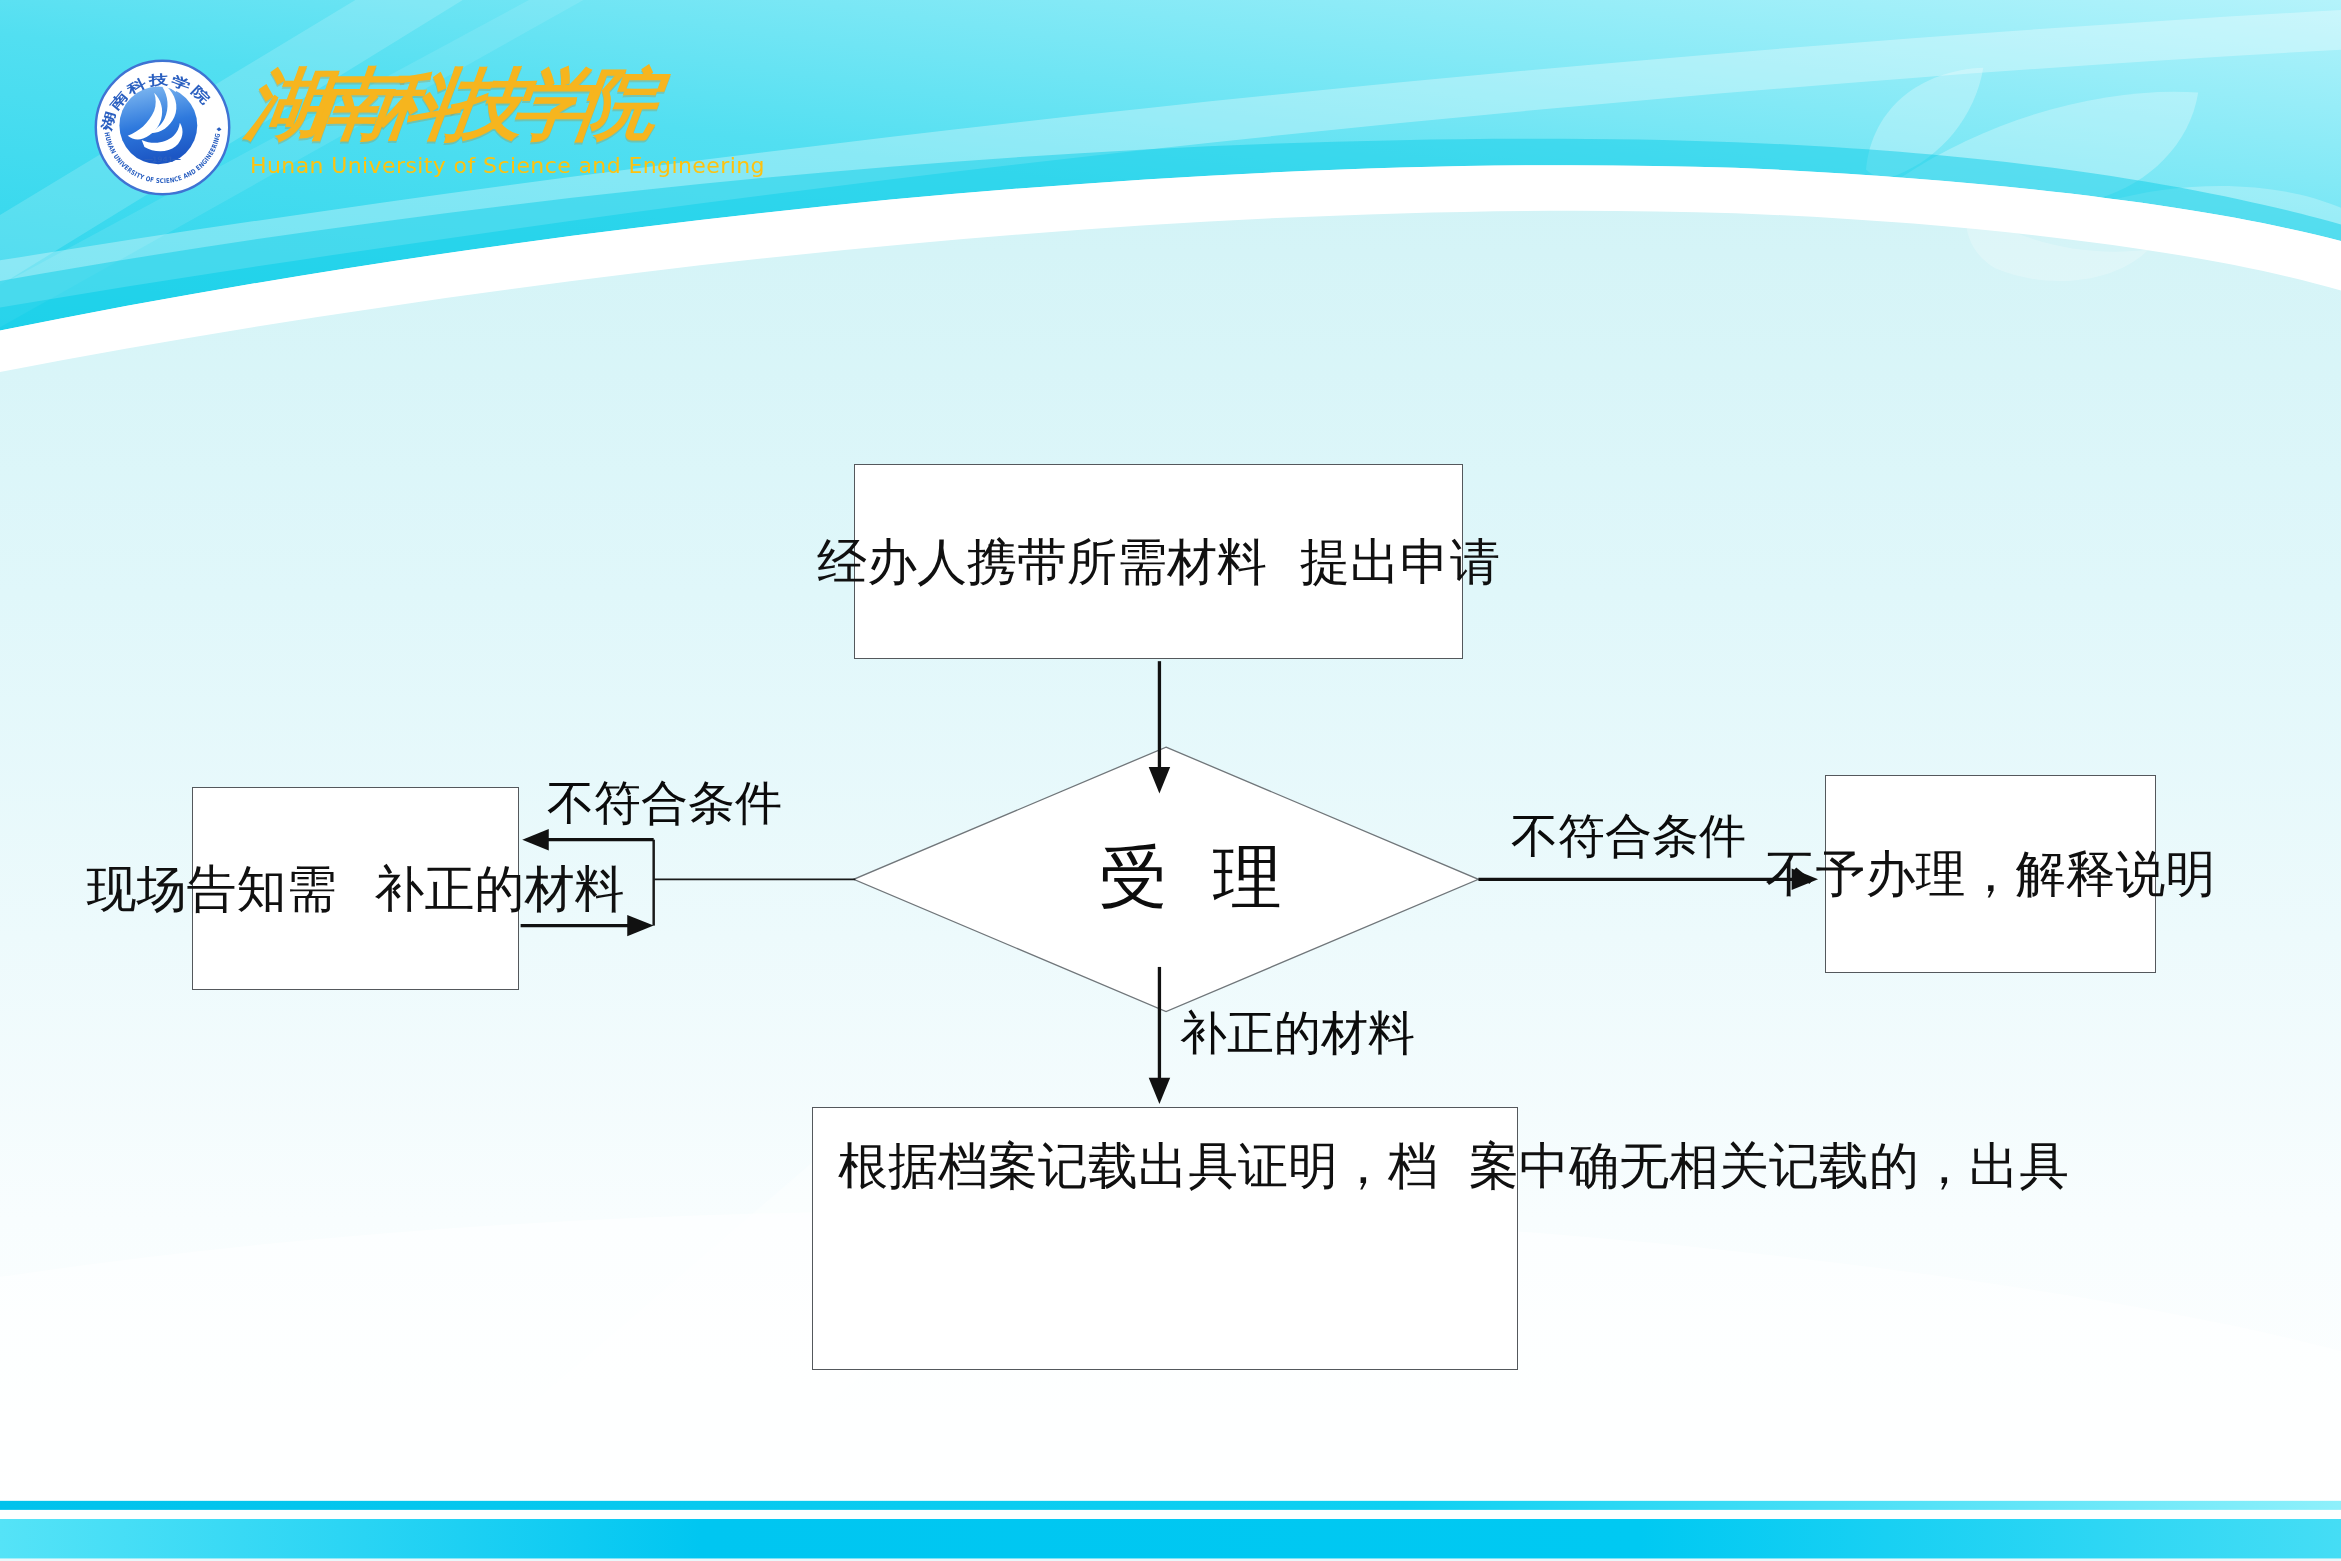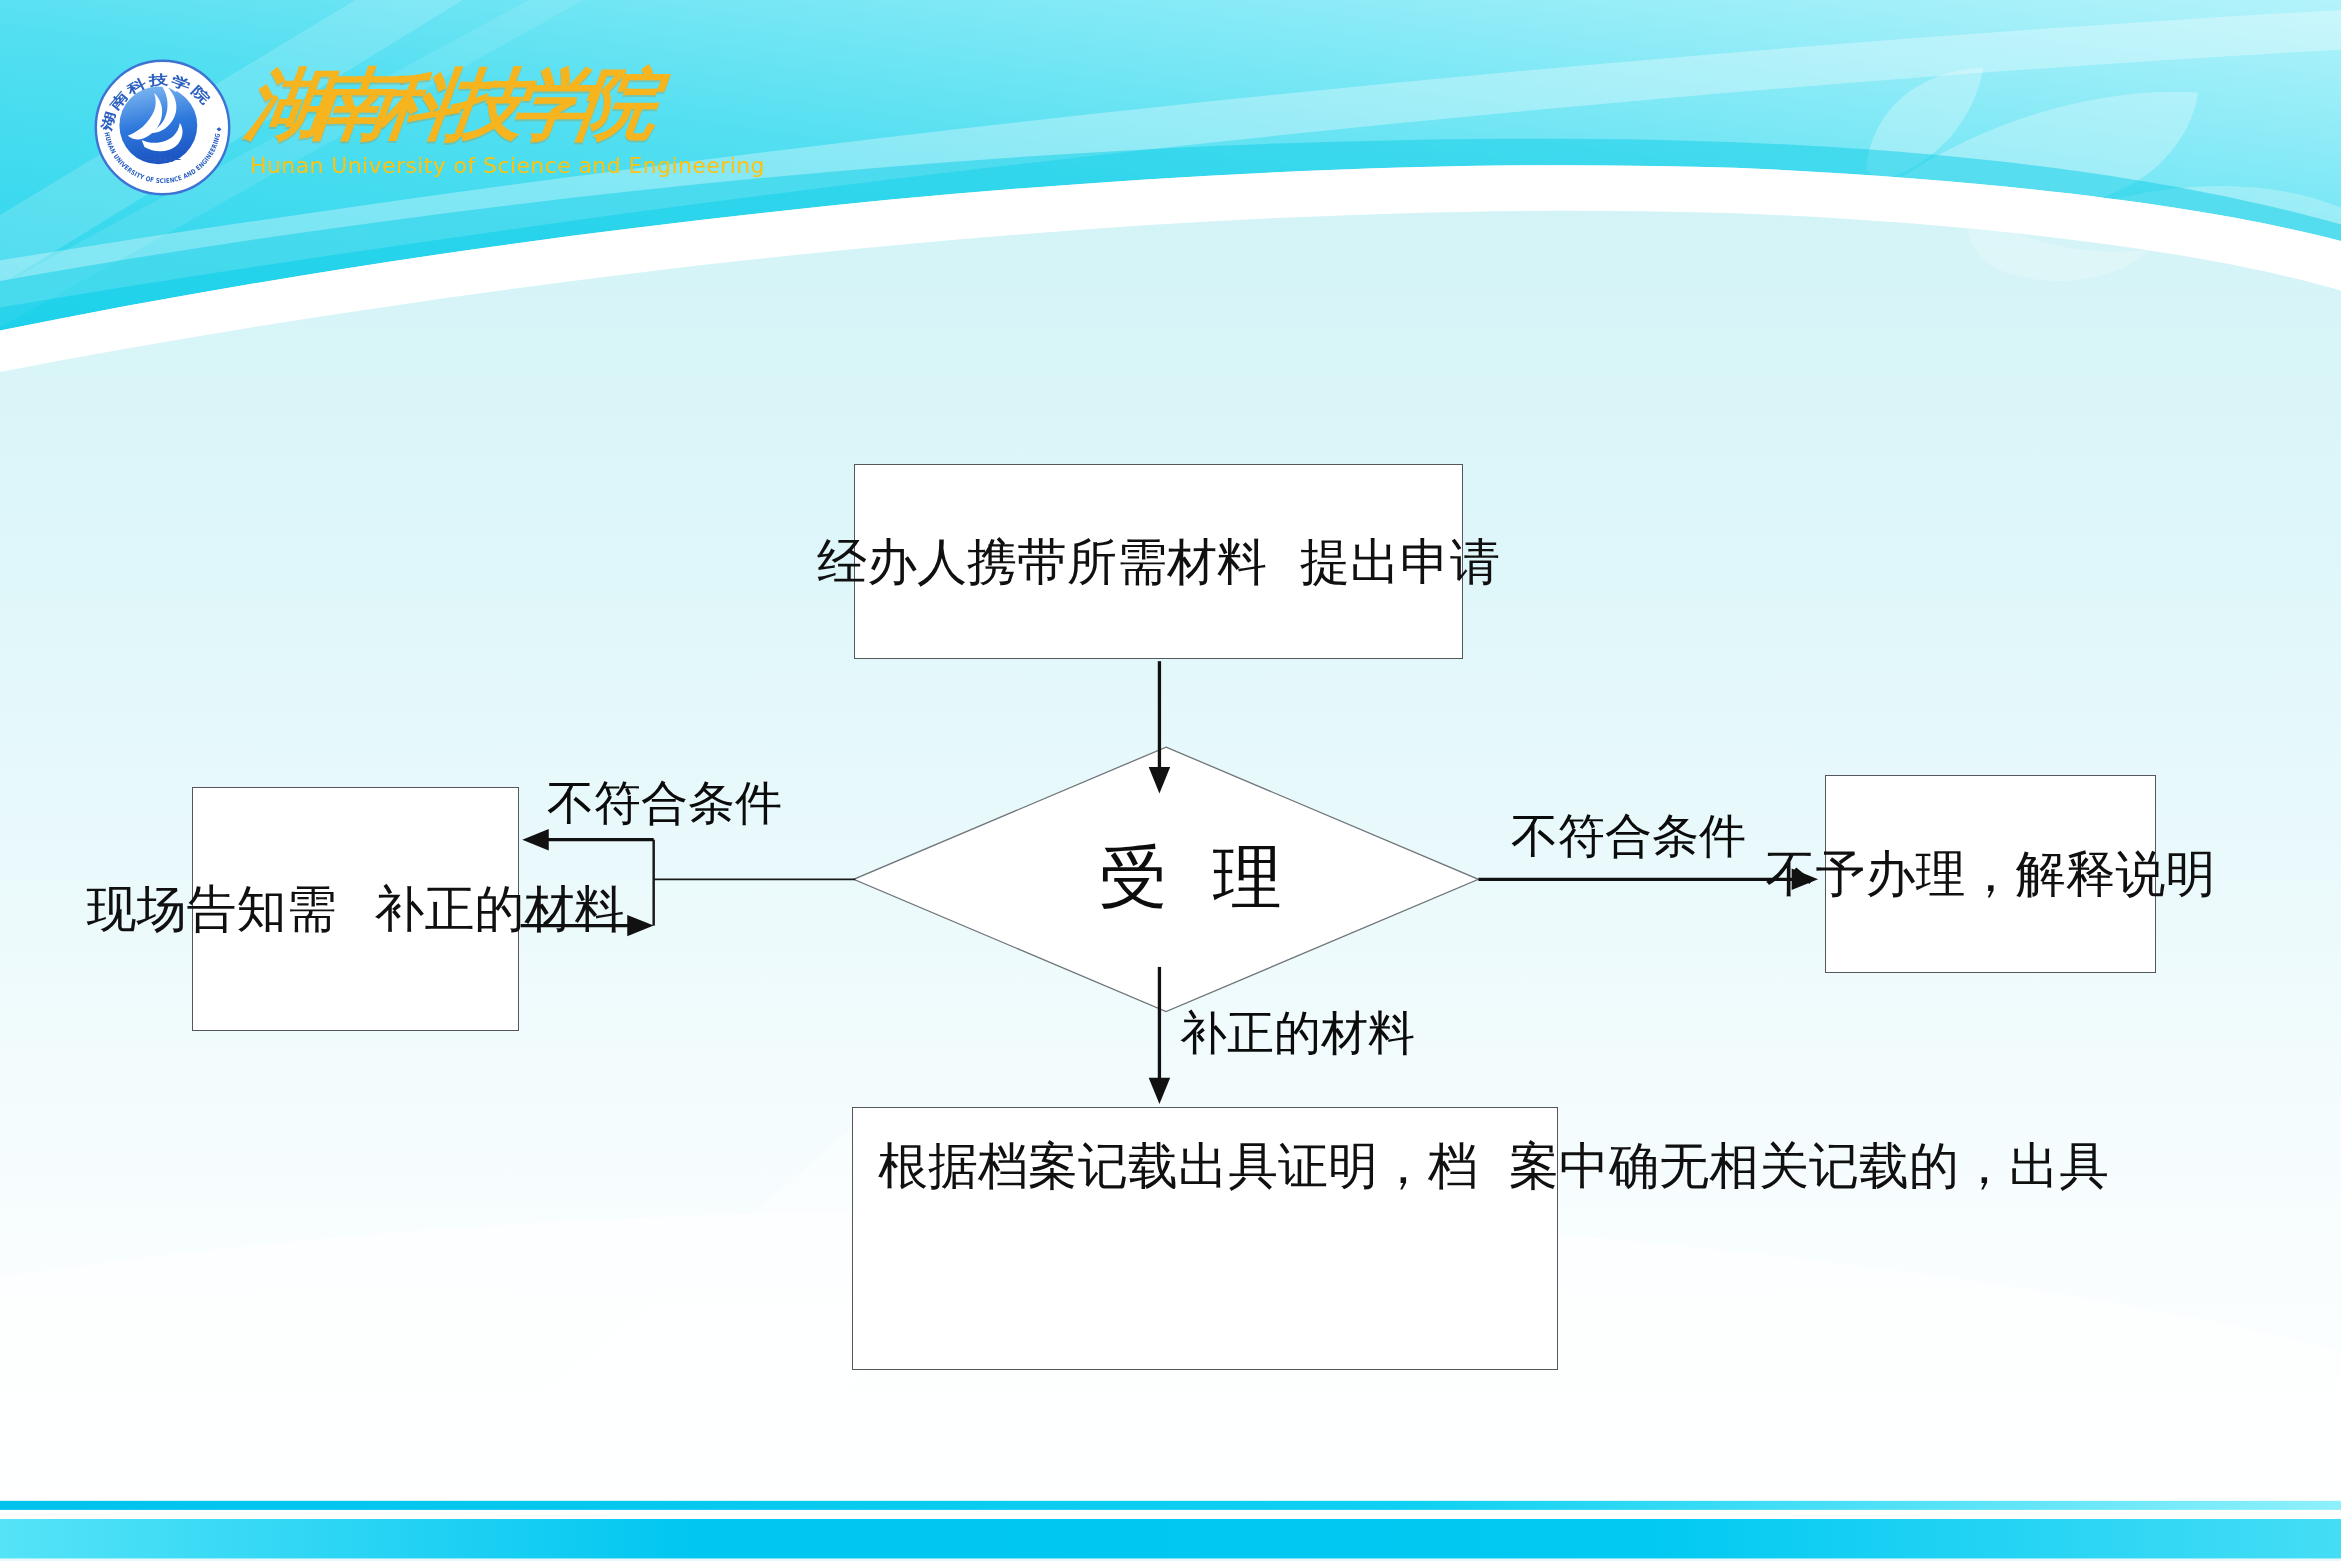--- a/index.html
+++ b/index.html
@@ -33,26 +33,26 @@
   }
 
   
   .box{
     position:absolute;background:#ffffff;border:1.7px solid #54585c;box-sizing:border-box;
     display:flex;align-items:center;justify-content:center;
     color:#101010;font-size:50px;line-height:1.0;
   }
   .box .ln{white-space:nowrap;}
   .box-start{left:854px;top:464px;width:609px;height:195px;gap:33px;}
-  .box-left{left:192px;top:787px;width:327px;height:244px;gap:38px;}
+  .box-left{left:192px;top:787px;width:327px;height:203px;gap:38px;}
   .box-right{left:1825px;top:775px;width:331px;height:198px;}
   .box-bottom{
     left:812px;top:1107px;width:706px;height:263px;
     align-items:flex-start;justify-content:flex-start;
-    padding:33px 0 0 25px;gap:31px;margin-left:40px;
+    padding:33px 0 0 25px;gap:31px;
   }
   .decision-label{
     position:absolute;left:1152px;top:878px;transform:translate(-50%,-50%);
     font-size:69px;font-weight:500;color:#0d0d0d;letter-spacing:11.6px;white-space:nowrap;margin-left:44px;
   }
   .edge-label{position:absolute;font-size:47px;color:#0b0b0b;white-space:nowrap;}
   .edge-label-left{left:547px;top:772px;}
   .edge-label-right{left:1511px;top:805px;}
   .edge-label-down{left:1180px;top:1002px;}
 </style>

